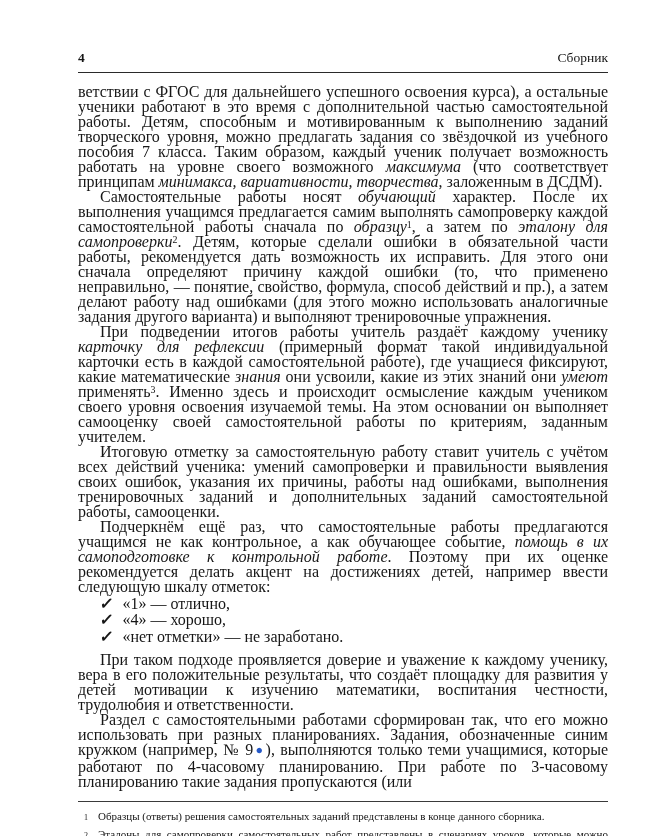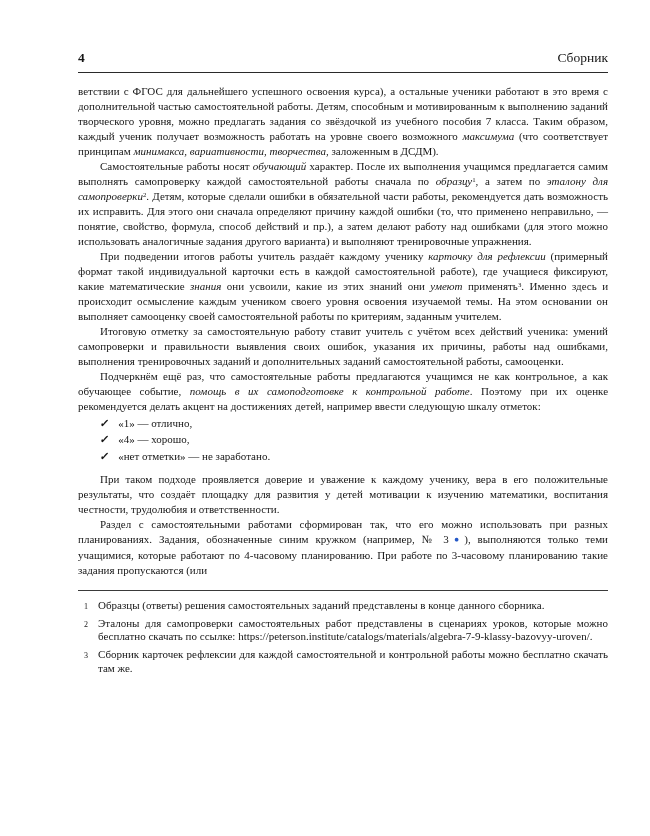--- a/index.html
+++ b/index.html
@@ -17,21 +17,21 @@
     display:flex; justify-content:space-between; align-items:baseline;
     font-size:13.5px; line-height:16px;
   }
   .page-number { font-weight:bold; }
   .header-rule {
     border:none; border-top:1.3px solid #2a2a2a;
     margin:6px 0 11px 0;
   }
   .body-text p {
     margin:0;
-    font-size:11px;
+    font-size:16px;
     line-height:15px;
     text-align:justify;
     text-indent:22px;
     hyphens:auto;
   }
   .body-text p.noindent { text-indent:0; }
   .body-text p.bullet {
     text-indent:0;
     padding-left:22px;
     text-align:left;
@@ -91,21 +91,21 @@
   <main class="body-text" id="body-text">
       <p class="noindent"><span>ветствии с ФГОС для дальнейшего успешного освоения курса), а остальные ученики работают в это время с дополнительной частью самостоятельной работы. Детям, способным и мотивированным к выполнению заданий творческого уровня, можно предлагать задания со звёздочкой из учебного пособия 7 класса. Таким образом, каждый ученик получает возможность работать на уровне своего возможного </span><i>максимума</i><span> (что соответствует принципам </span><i>минимакса, вариативности, творчества</i><span>, заложенным в ДСДМ).</span></p>
       <p class="indent"><span>Самостоятельные работы носят </span><i>обучающий</i><span> характер. После их выполнения учащимся предлагается самим выполнять самопроверку каждой самостоятельной работы сначала по </span><i>образцу</i><sup class="fnref">1</sup><span>, а затем по </span><i>эталону для самопроверки</i><sup class="fnref">2</sup><span>. Детям, которые сделали ошибки в обязательной части работы, рекомендуется дать возможность их исправить. Для этого они сначала определяют причину каждой ошибки (то, что применено неправильно, — понятие, свойство, формула, способ действий и пр.), а затем делают работу над ошибками (для этого можно использовать аналогичные задания другого варианта) и выполняют тренировочные упражнения.</span></p>
       <p class="indent"><span>При подведении итогов работы учитель раздаёт каждому ученику </span><i>карточку для рефлексии</i><span> (примерный формат такой индивидуальной карточки есть в каждой самостоятельной работе), где учащиеся фиксируют, какие математические </span><i>знания</i><span> они усвоили, какие из этих знаний они </span><i>умеют</i><span> применять</span><sup class="fnref">3</sup><span>. Именно здесь и происходит осмысление каждым учеником своего уровня освоения изучаемой темы. На этом основании он выполняет самооценку своей самостоятельной работы по критериям, заданным учителем.</span></p>
       <p class="indent"><span>Итоговую отметку за самостоятельную работу ставит учитель с учётом всех действий ученика: умений самопроверки и правильности выявления своих ошибок, указания их причины, работы над ошибками, выполнения тренировочных заданий и дополнительных заданий самостоятельной работы, самооценки.</span></p>
       <p class="indent"><span>Подчеркнём ещё раз, что самостоятельные работы предлагаются учащимся не как контрольное, а как обучающее событие, </span><i>помощь в их самоподготовке к контрольной работе</i><span>. Поэтому при их оценке рекомендуется делать акцент на достижениях детей, например ввести следующую шкалу отметок:</span></p>
       <p class="bullet"><span class="check">✓</span><span>«1» — отлично,</span></p>
       <p class="bullet"><span class="check">✓</span><span>«4» — хорошо,</span></p>
       <p class="bullet"><span class="check">✓</span><span>«нет отметки» — не заработано.</span></p>
       <p class="indent gap-top"><span>При таком подходе проявляется доверие и уважение к каждому ученику, вера в его положительные результаты, что создаёт площадку для развития у детей мотивации к изучению математики, воспитания честности, трудолюбия и ответственности.</span></p>
-      <p class="indent"><span>Раздел с самостоятельными работами сформирован так, что его можно использовать при разных планированиях. Задания, обозначенные синим кружком (например, № 3</span><span class="dot">●</span><span>), выполняются только теми учащимися, которые работают по 4-часовому планированию. При работе по 3-часовому планированию такие задания пропускаются (или</span></p>
+      <p class="indent"><span>Раздел с самостоятельными работами сформирован так, что его можно использовать при разных планированиях. Задания, обозначенные синим кружком (например, № 9</span><span class="dot">●</span><span>), выполняются только теми учащимися, которые работают по 4-часовому планированию. При работе по 3-часовому планированию такие задания пропускаются (или</span></p>
     </main>
 
   <hr class="footnote-rule">
 
   <section class="footnotes" id="footnotes">
       <div class="footnote">
         <span class="fn-marker">1</span>
         <span class="fn-text">Образцы (ответы) решения самостоятельных заданий представлены в конце данного сборника.</span>
       </div>
       <div class="footnote">

